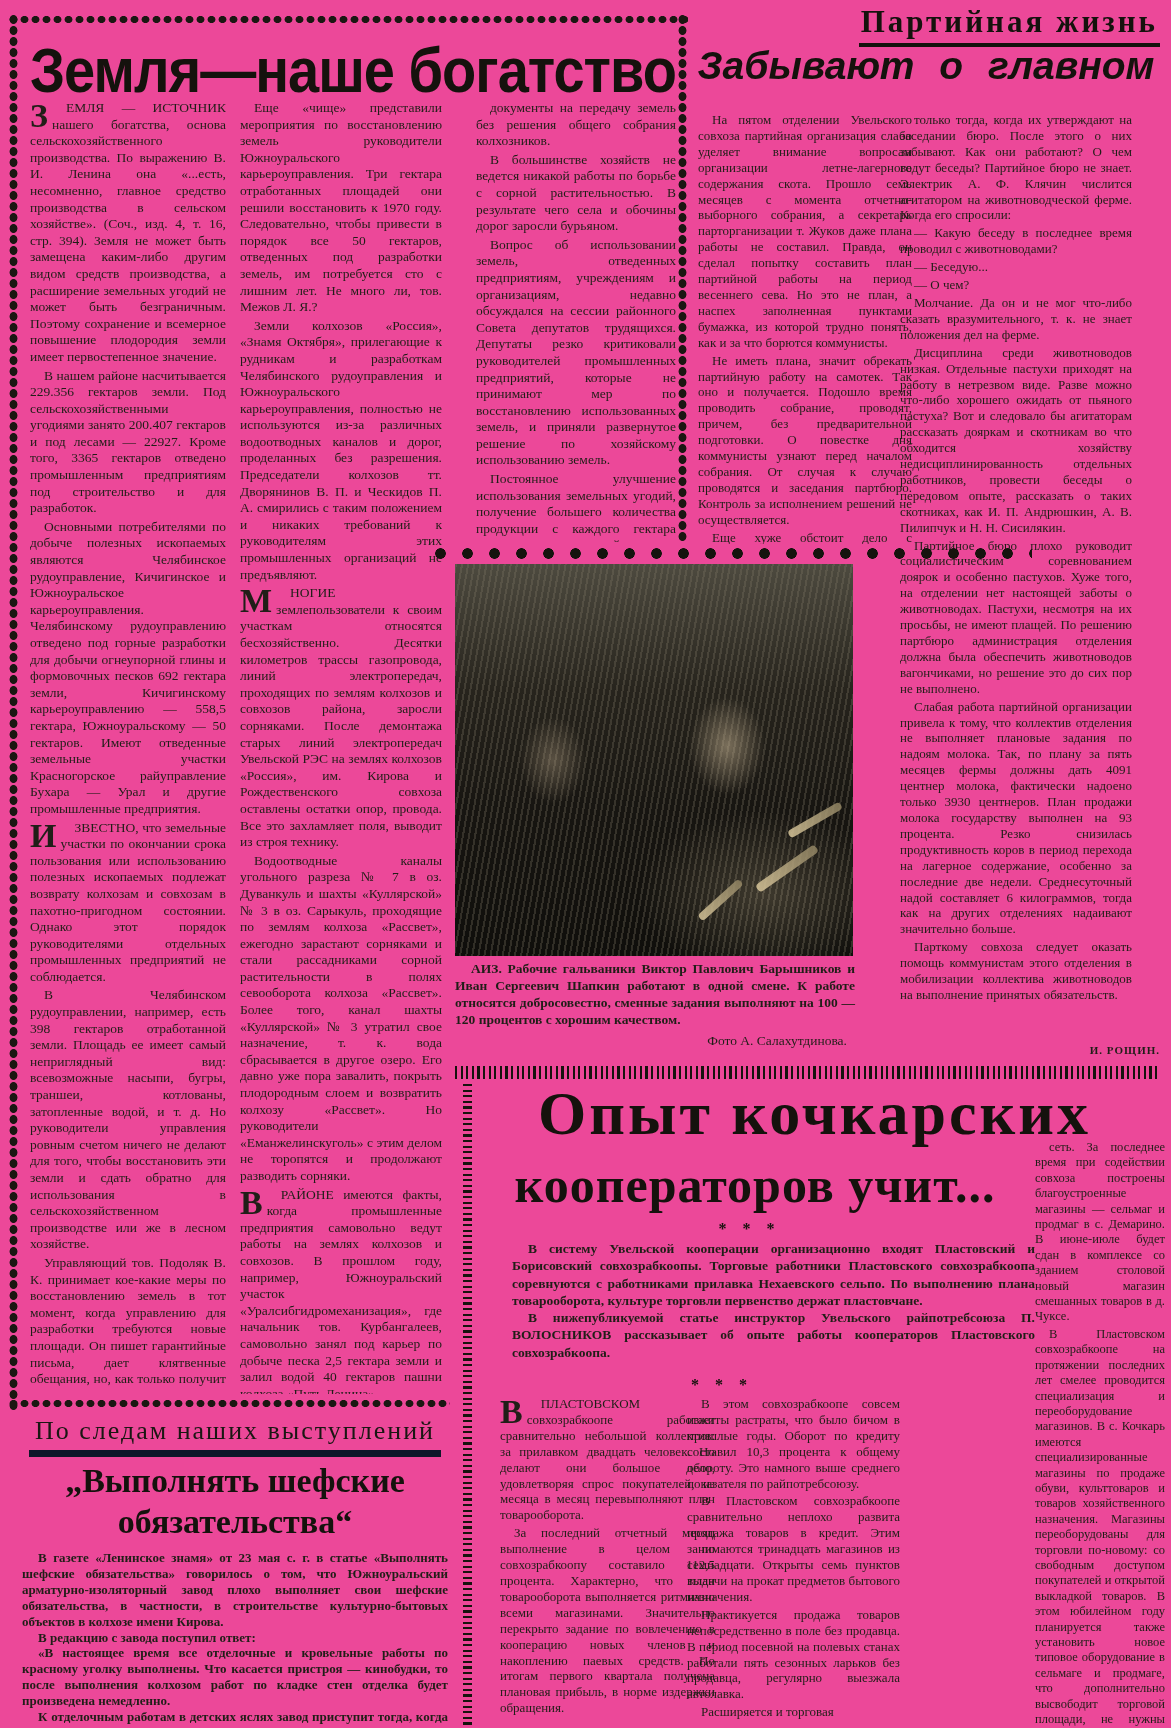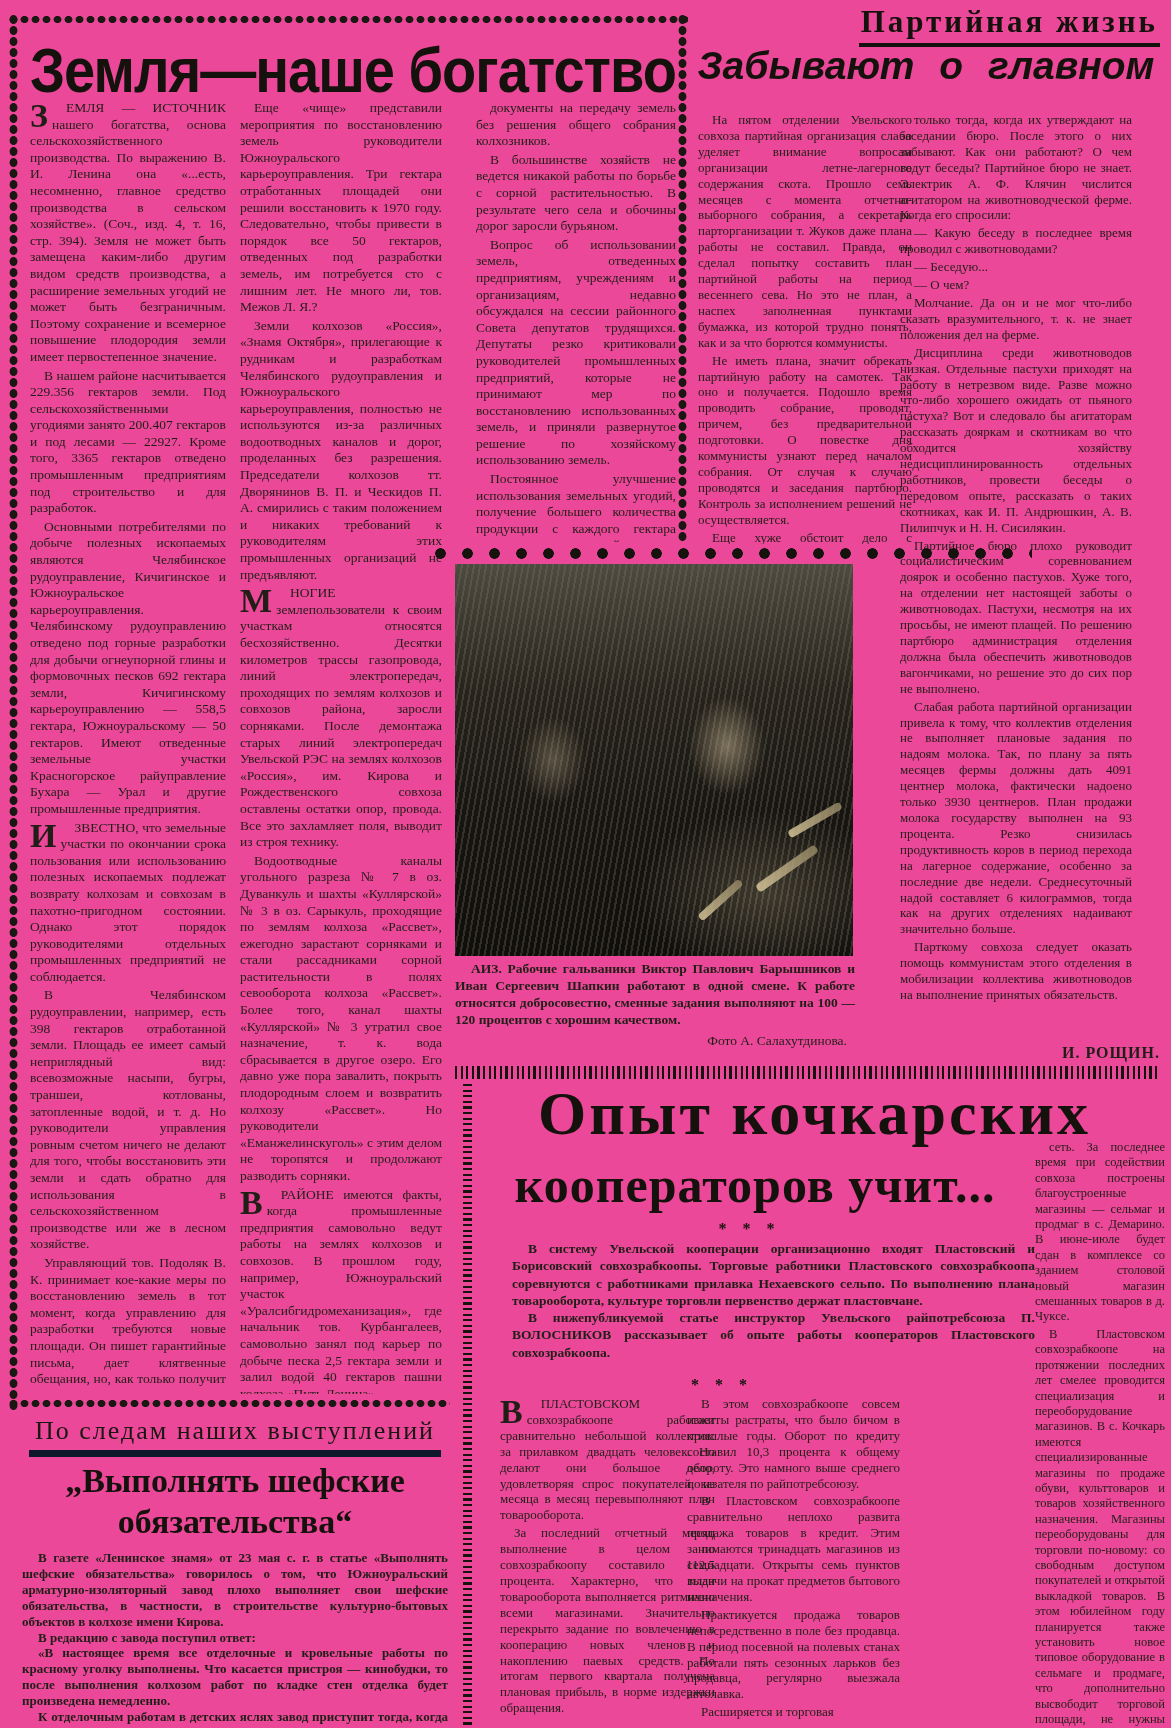--- a/index.html
+++ b/index.html
@@ -31,21 +31,21 @@
   .fu-kicker span{border-bottom:7px solid #0f172a;padding:0 6px 5px 6px;}
   .fu-title{position:absolute;left:25px;width:420px;text-align:center;font-weight:bold;font-size:34px;color:#15120d;white-space:nowrap;}
   
   .col{position:absolute;overflow:hidden;text-align:justify;}
   .col p{margin:0 0 2px 0;text-indent:14px;}
   .la-col{font-size:13.5px;line-height:16.6px;}
   .ra-col{font-size:13px;line-height:15.9px;}
   .coop-col{font-size:13px;line-height:15.9px;}
   .coop-col3{font-size:12.5px;line-height:15.4px;}
   .dc{float:left;font-weight:bold;font-size:34px;line-height:27px;padding:2px 4px 0 0;text-indent:0;}
-  .signature{position:absolute;left:928px;top:1044px;width:232px;text-align:right;font-weight:bold;font-size:16px;letter-spacing:1px;}
+  .signature{position:absolute;left:928px;top:1044px;width:232px;text-align:right;font-weight:bold;font-size:11px;letter-spacing:1px;}
   
   .photo{position:absolute;left:455px;top:564px;width:398px;height:392px;
     background:
       radial-gradient(ellipse 55px 70px at 272px 182px,rgba(196,178,146,0.55),rgba(0,0,0,0) 70%),
       radial-gradient(ellipse 48px 62px at 98px 196px,rgba(178,160,132,0.40),rgba(0,0,0,0) 70%),
       radial-gradient(ellipse 170px 110px at 310px 330px,rgba(215,198,158,0.22),rgba(0,0,0,0) 75%),
       repeating-linear-gradient(100deg,rgba(128,120,102,0.30) 0 2px,rgba(0,0,0,0) 2px 6px),
       linear-gradient(180deg,#4d4a3f 0%,#27241d 32%,#171511 62%,#0f0e0b 100%);}
   .rod{position:absolute;background:linear-gradient(90deg,#d9c79b,#8f8261);border-radius:4px;opacity:.85;}
   .caption{position:absolute;left:455px;top:960px;width:400px;text-align:justify;font-weight:bold;font-size:13.5px;line-height:17px;}

